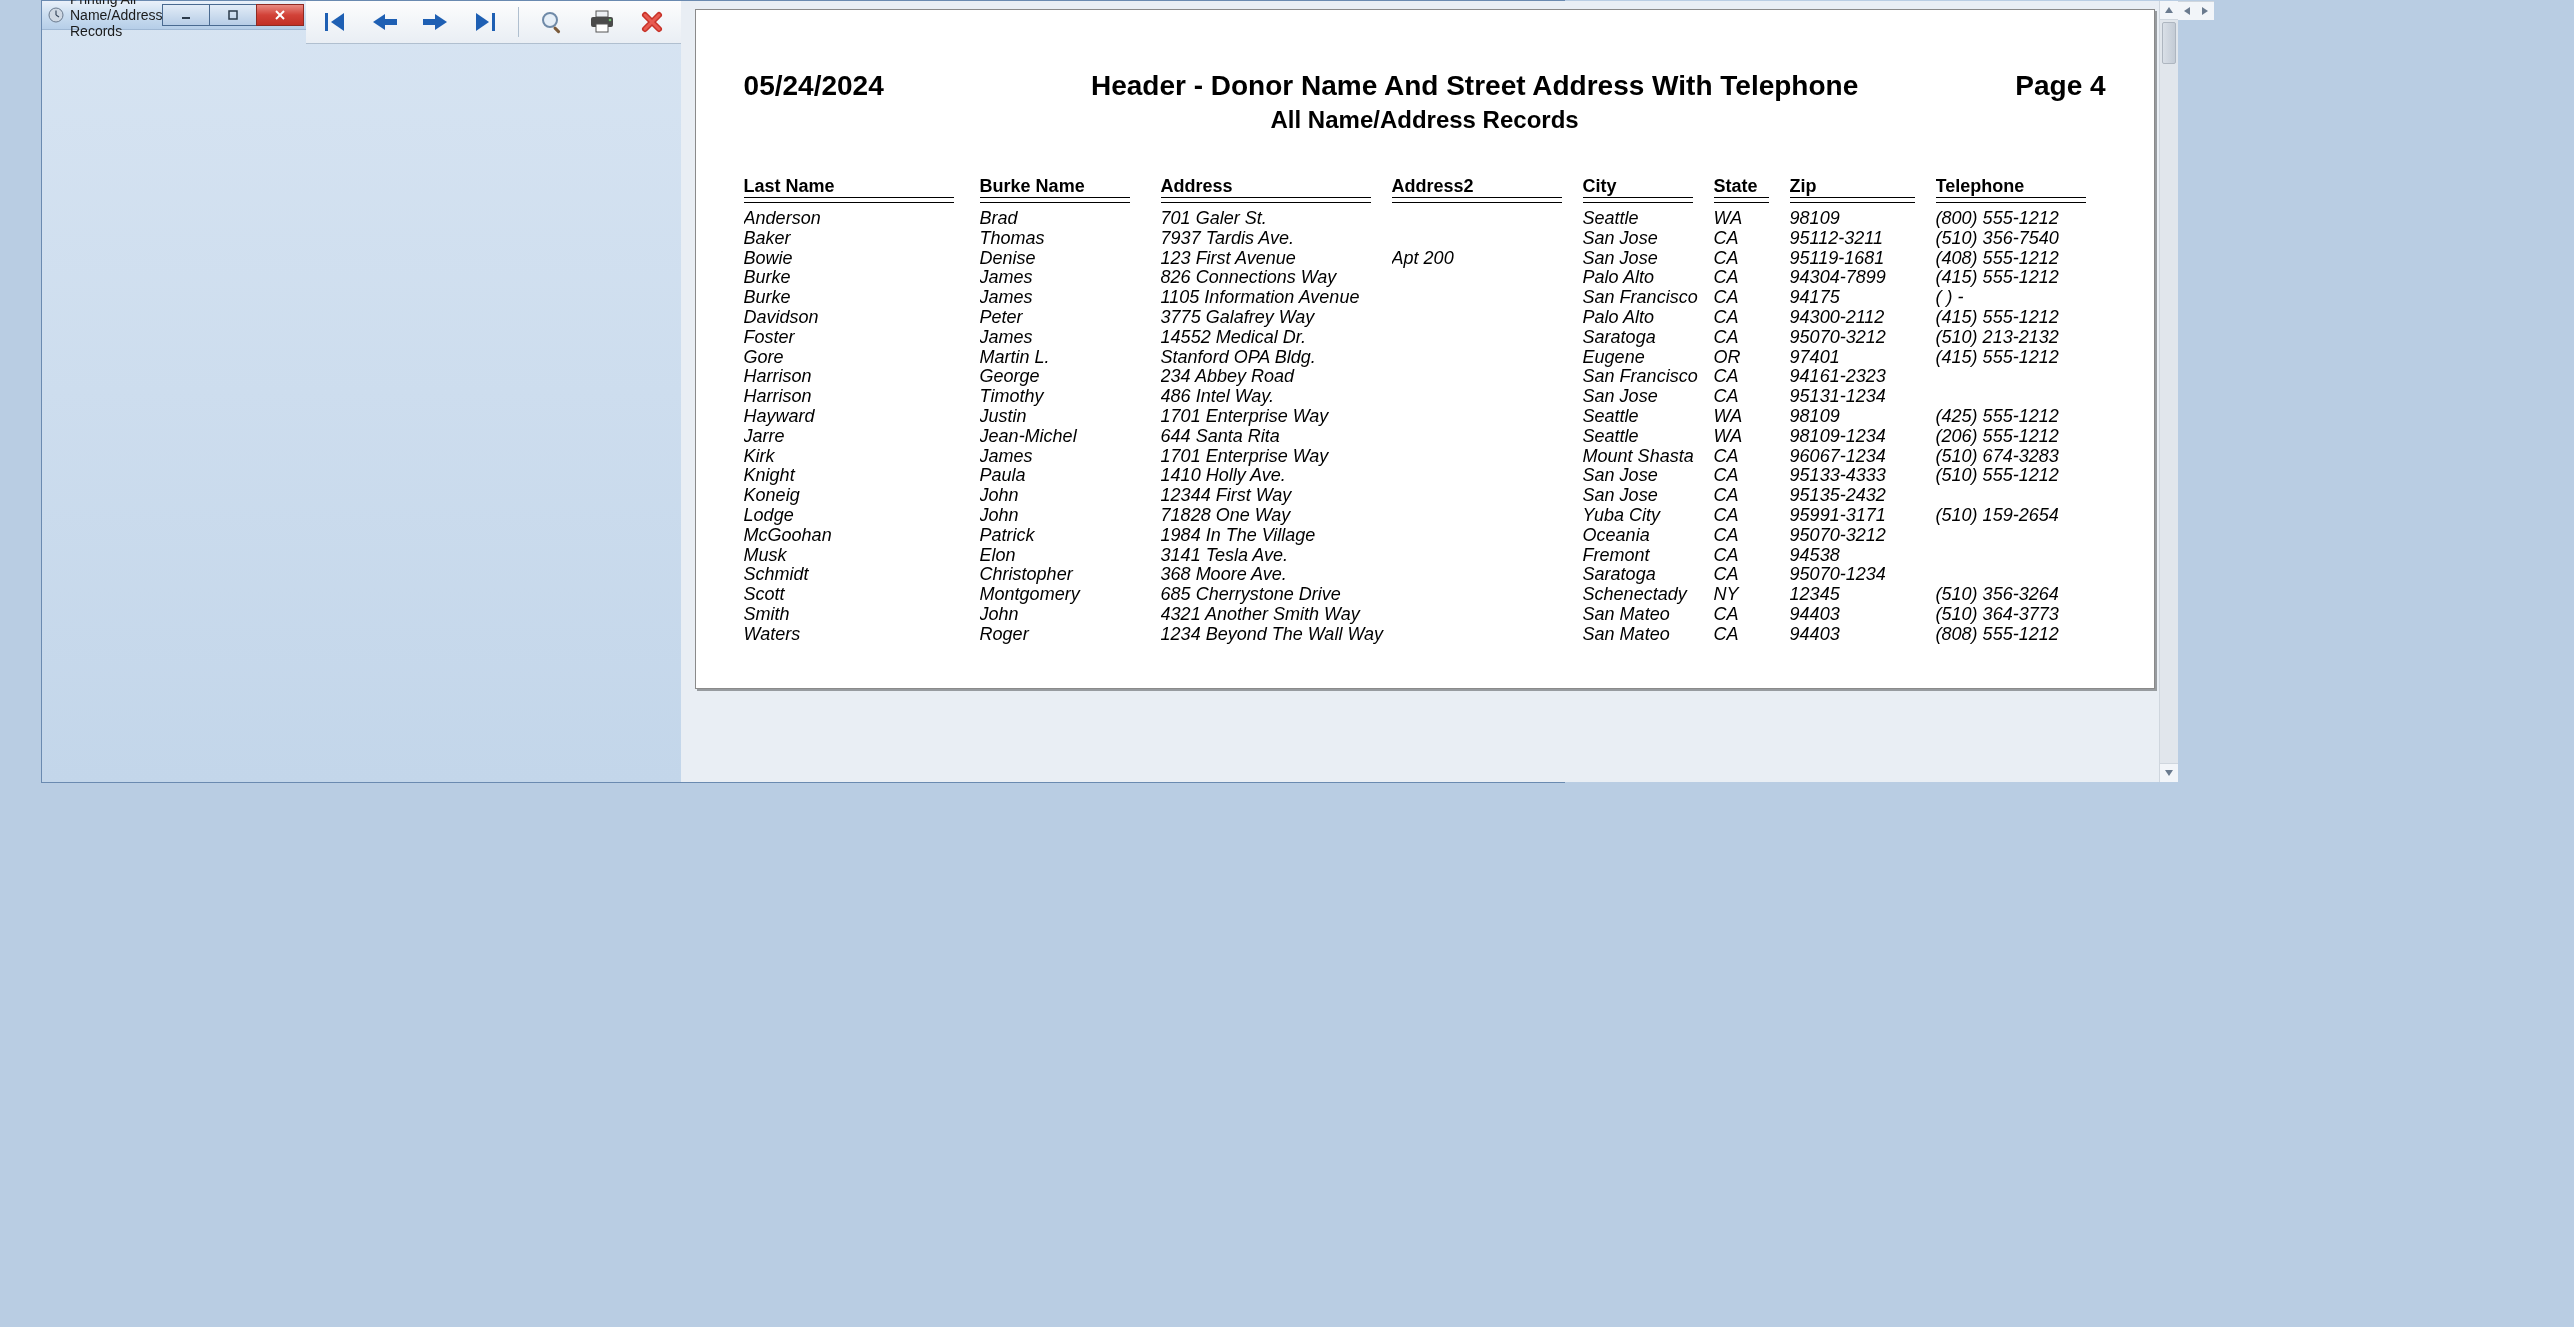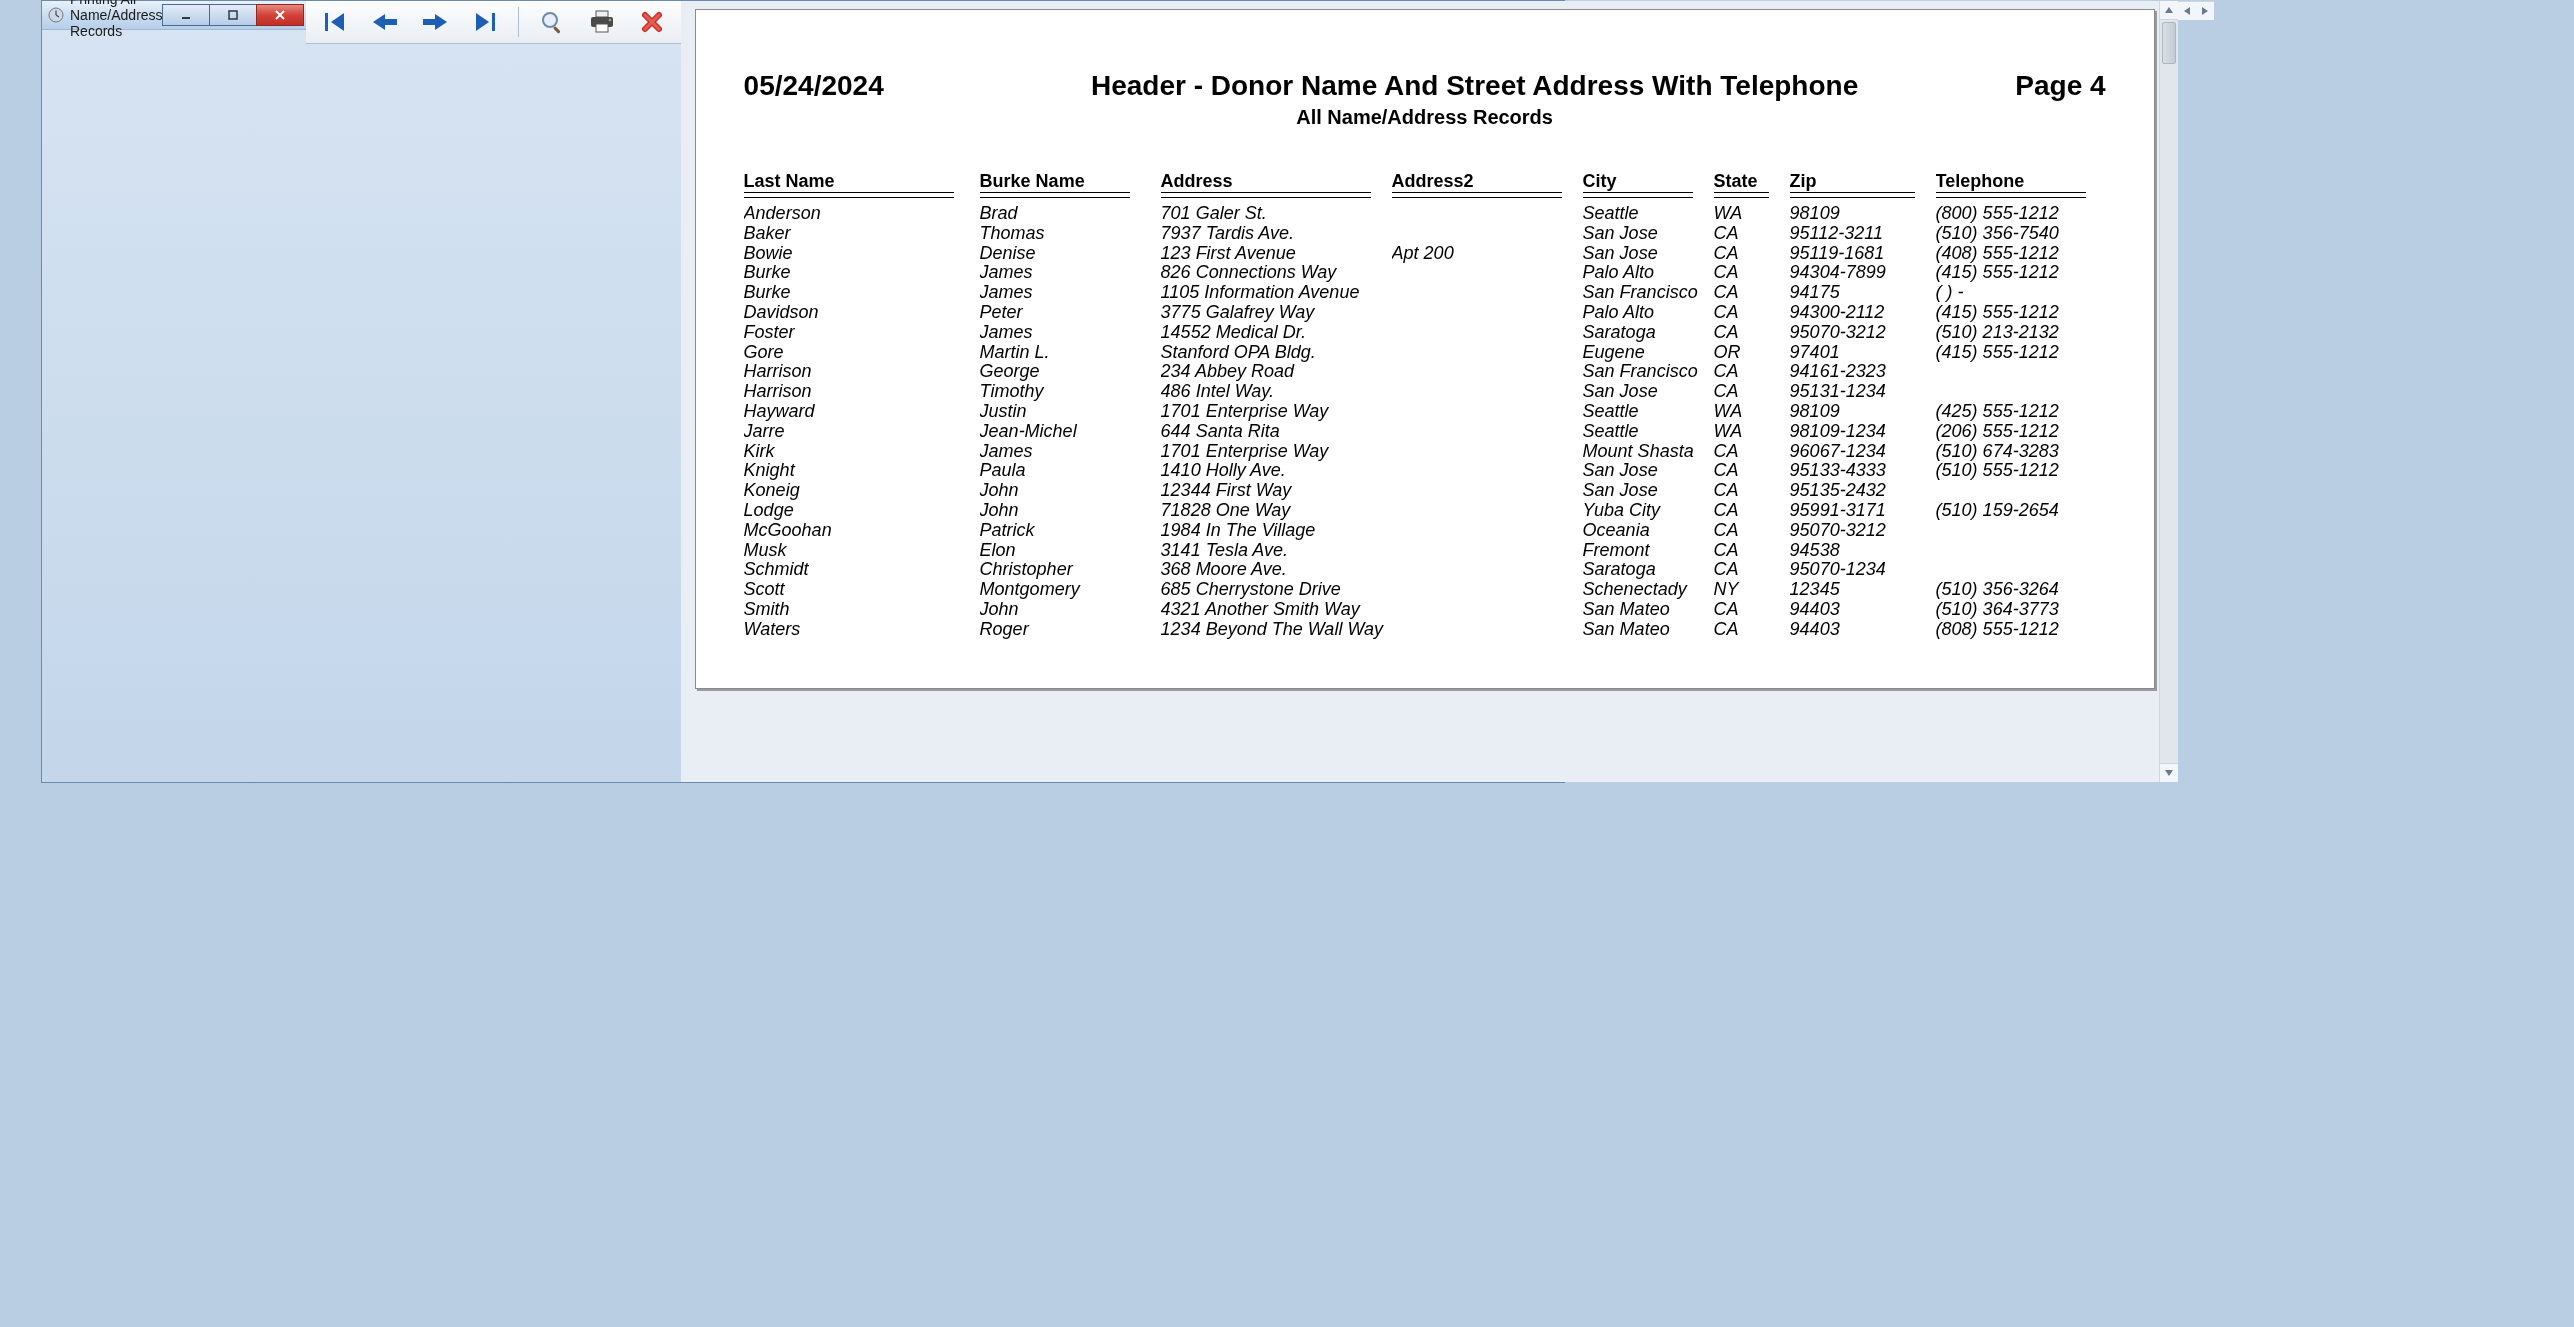--- a/index.html
+++ b/index.html
@@ -168,21 +168,21 @@
     font-weight: bold;
     font-size: 28px;
     color: #000;
   }
   .report-date { width: 260px; }
   .report-title { flex: 1; text-align: center; }
   .report-page { width: 160px; text-align: right; }
   .report-subtitle {
     text-align: center;
     font-weight: bold;
-    font-size: 20px;
+    font-size: 24px;
     margin-top: 4px;
     margin-bottom: 40px;
     color: #000;
   }
 
   
   .report-table {
     width: 100%;
     font-size: 18px;
     color: #000;

